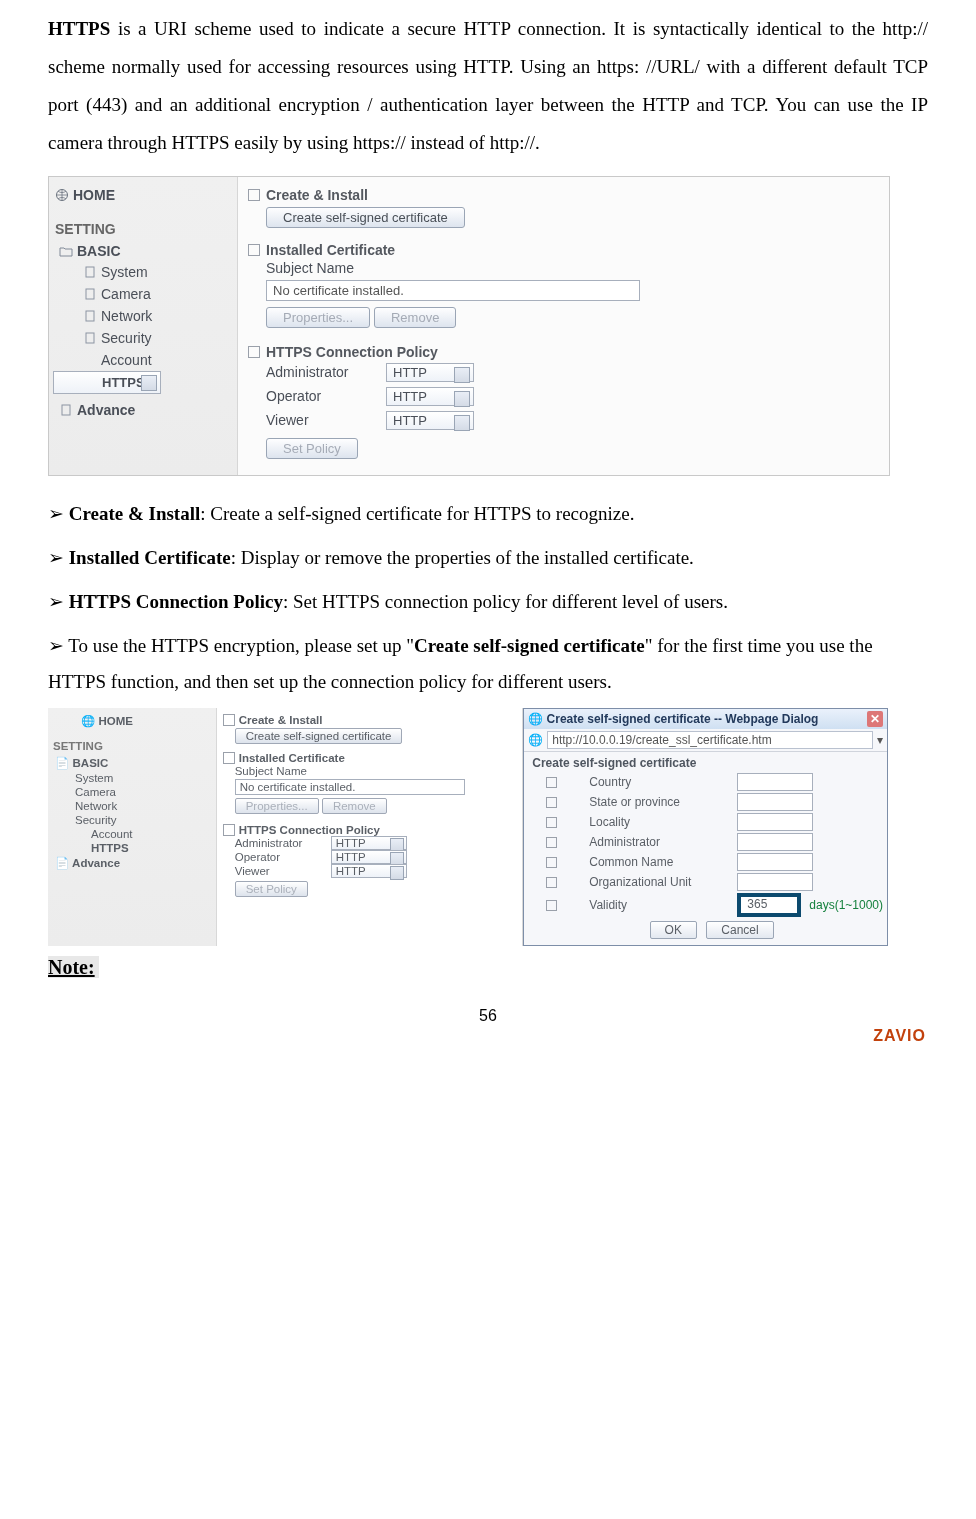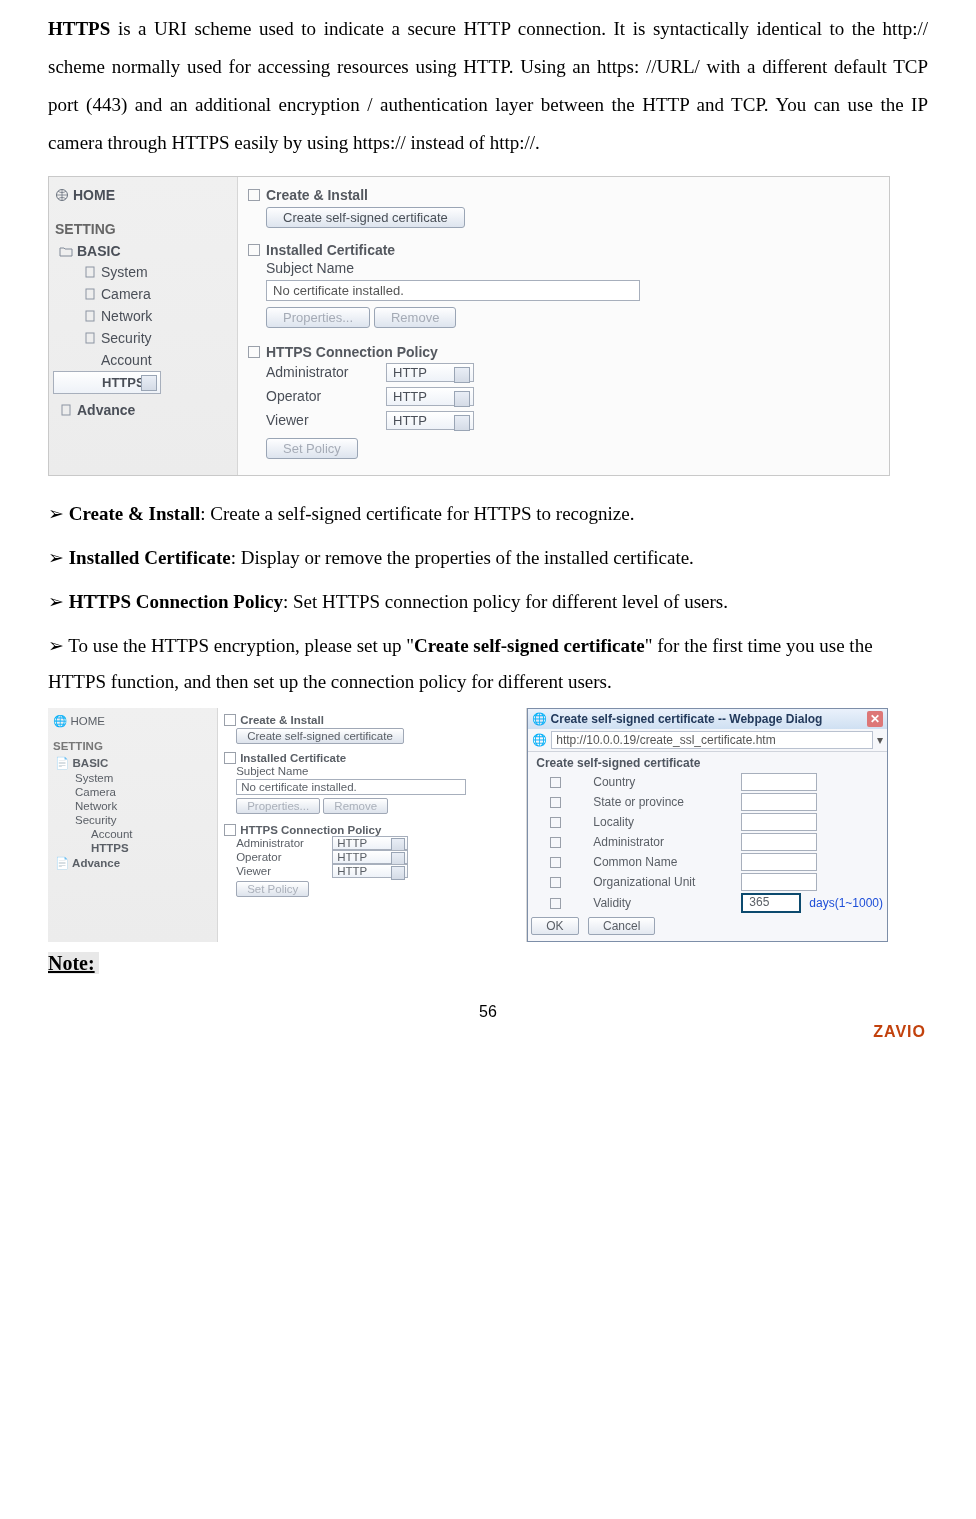--- a/index.html
+++ b/index.html
@@ -170,21 +170,21 @@
     font-size: 11.5px;
     color:#5a5f66;
     display:flex;
   }
   .nav2 {
     width: 168px;
     background: linear-gradient(#f0f0f0,#ececec);
     border-right:1px solid #d8d8d8;
     padding:4px 3px 10px 3px;
   }
-  .nav2 .hm{font-weight:normal;padding:2px;}
+  .nav2 .hm{font-weight:bold;padding:2px;margin-left:28px;}
   .nav2 .hd{font-weight:bold;padding:10px 2px 3px 2px;color:#777;}
   .nav2 .gp{font-weight:bold;padding:1px 4px;}
   .nav2 .it{padding:1px 2px 1px 24px;}
   .nav2 .si{padding:1px 2px 1px 40px;}
   .nav2 .si.s{font-weight:bold;}
   .pane2 {
     width: 305px;
     padding:4px 6px;
     border-right:1px solid #d8d8d8;
   }
@@ -207,23 +207,23 @@
     padding:2px 4px;font-size:12px;color:#233a5c;font-weight:bold;
   }
   .dlg-x{width:16px;height:16px;background:#d77;border-radius:2px;display:flex;align-items:center;justify-content:center;color:#fff;font-weight:bold;font-family:sans-serif;font-size:12px;}
   .dlg-url{display:flex;align-items:center;gap:4px;border-bottom:1px solid #d0d4dc;padding:2px 4px;color:#555;}
   .dlg-url .urlbox{border:1px solid #b9c1cf;background:#fff;padding:1px 4px;flex:1;}
   .dlg-h{font-weight:bold;color:#4f5660;padding:4px 8px 2px 8px;}
   .dlg-row{display:flex;align-items:center;gap:8px;padding:1px 4px 1px 22px;}
   .dlg-row .sq2{width:9px;height:9px;border:1px solid #9aa0aa;flex:0 0 auto;}
   .dlg-row .lab{width:140px;margin-left:24px;}
   .dlg-row .inp{border:1px solid #a7afbc;background:#fff;width:74px;height:16px;}
-  .dlg-row .vinp{border:2px solid #0c4a6e;background:#fff;width:44px;height:16px;text-align:left;padding:0 6px;}
-  .dlg-row .tail{color:#1d4ed8;}
-  .dlg-btns{padding:3px 0 6px 0;}
+  .dlg-row .vinp{border:4px solid #0c4a6e;background:#fff;width:44px;height:16px;text-align:left;padding:0 6px;}
+  .dlg-row .tail{color:#15803d;}
+  .dlg-btns{padding:3px 0 6px 12px;text-align:center;}
   .dlg-btn{border:1px solid #9aa5b5;background:linear-gradient(#fff,#e3e8f0);border-radius:2px;padding:1px 14px;margin:0 3px;display:inline-block;}
 </style>
 </head>
 <body>
 
 <div class="page">
 
   <p class="body">
     <b>HTTPS</b><span> is a URI scheme used to indicate a secure HTTP connection. It is syntactically identical to the http:// scheme normally used for accessing resources using HTTP. Using an https: //URL/ with a different default TCP port (443) and an additional encryption / authentication layer between the HTTP and TCP. You can use the IP camera through HTTPS easily by using https:// instead of http://.</span>
   </p>

